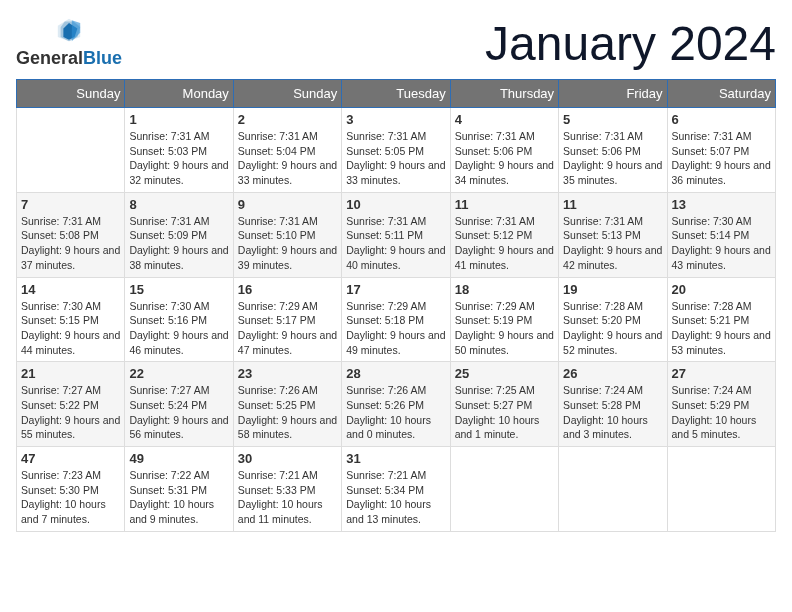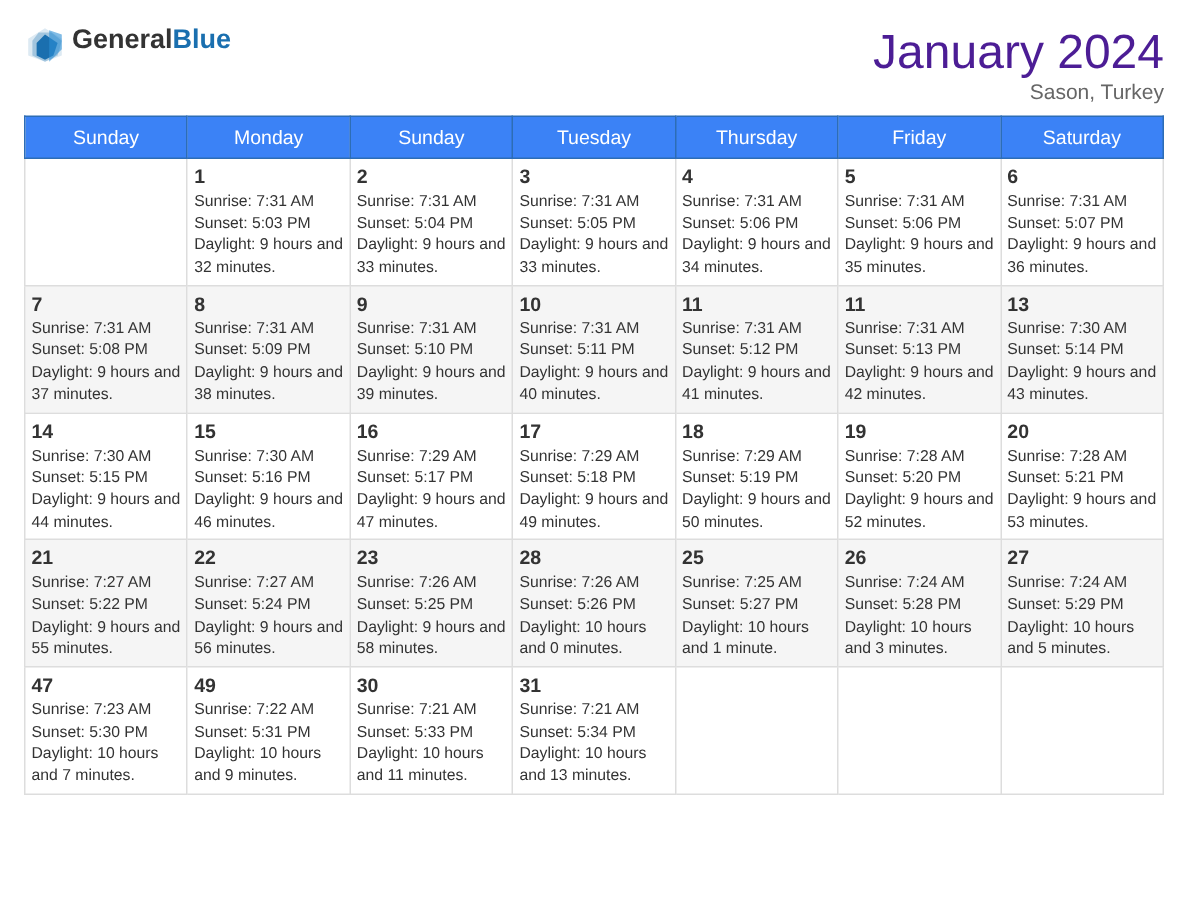--- a/index.html
+++ b/index.html
@@ -11,48 +11,50 @@
       padding: 16px;
     }
     .header-area {
       display: flex;
       justify-content: space-between;
       align-items: flex-start;
       margin-bottom: 8px;
     }
     .logo {
       display: flex;
+      align-items: center;
       gap: 4px;
+      flex-direction: column;
     }
     .logo-icon {
       width: 28px;
       height: 28px;
     }
     .title-area {
       text-align: right;
     }
     .month-title {
-      font-size: 32px;
+      font-size: 48px;
       font-weight: 300;
-      color: #4c1d95;
+      color: #0f172a;
     }
     .location-subtitle {
       font-size: 14px;
       color: #666;
     }
     table {
       width: 100%;
       border-collapse: collapse;
       font-size: 11px;
     }
     thead tr th {
-      background: #3b82f6;
+      background: #737373;
       color: #fff;
       padding: 6px 4px;
-      text-align: center;
+      text-align: right;
       font-size: 13px;
       font-weight: normal;
       border: 1px solid #2d6db5;
     }
     tbody tr td {
       border: 1px solid #ddd;
       vertical-align: top;
       padding: 4px;
       width: 14.28%;
       height: 82px;
@@ -89,21 +91,20 @@
       <polygon points="26,8 36,16 32,30 20,36 8,30 8,16 14,8" fill="#1a6faf" opacity="0.3"></polygon>
       <polygon points="20,10 32,18 28,30 20,34 12,30 12,18" fill="#1a6faf"></polygon>
       <polygon points="24,6 36,10 36,24 24,36" fill="#2d8fd5" opacity="0.6"></polygon>
     </svg>
     <div>
       <span style="font-size:18px;font-weight:bold;color:#333;">General</span><span style="font-size:18px;font-weight:bold;color:#1a6faf;">Blue</span>
     </div>
   </div>
   <div class="title-area">
     <div class="month-title">January 2024</div>
-    <div class="location-subtitle">Sason, Turkey</div>
   </div>
 </div>
 
 <table>
   <thead>
     <tr id="days-header">
         <th>Sunday</th>
         <th>Monday</th>
         <th>Sunday</th>
         <th>Tuesday</th>

